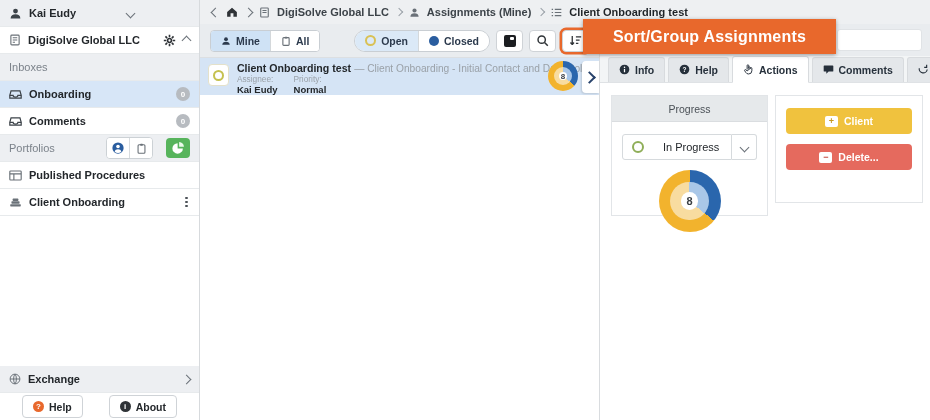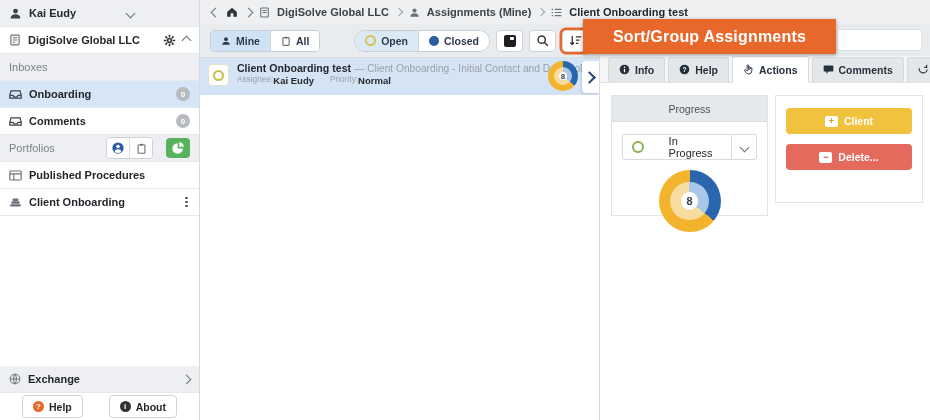--- a/index.html
+++ b/index.html
@@ -70,21 +70,21 @@
 
   .list-item{position:relative;height:37px;background:#d5e4f5;display:flex;align-items:flex-start;
              gap:8px;padding:4px 8px;box-sizing:border-box;cursor:pointer}
   .statusbox{width:20px;height:20px;background:#fff;border:1px solid #e4e1ca;border-radius:4px;
              display:flex;align-items:center;justify-content:center;margin-top:2px}
   .statusbox .ring2{width:11px;height:11px;border-radius:50%;border:2.4px solid #c5c14f;box-sizing:border-box}
   .item-title-row{white-space:nowrap;overflow:hidden}
   .title{font-weight:bold;font-size:10.6px;color:#23272b}
   .subtitle{color:#9aa1a8;font-size:10.2px}
   .meta{display:flex;gap:16px;margin-top:1px}
-  .meta-col{display:flex;flex-direction:row}
+  .meta-col{display:flex;flex-direction:column}
   .mlabel{color:#9aa1a8;font-size:8.3px;line-height:9px}
   .mval{color:#23272b;font-size:9.5px;font-weight:bold;line-height:11px}
 
   
   .donut{position:relative}
   .donut .ring-outer{position:absolute;inset:0;border-radius:50%}
   .donut .ring-inner{position:absolute;inset:19%;border-radius:50%}
   .donut .hole{position:absolute;inset:36%;background:#fff;border-radius:50%;display:flex;
                align-items:center;justify-content:center;font-weight:bold;color:#3a3f44}
   .donut.small{width:30px;height:30px;position:absolute;right:21px;top:3px}
@@ -110,21 +110,21 @@
        color:#26303b;font-size:10.5px;cursor:pointer;box-sizing:border-box}
   .tab.active{background:#fff;height:27px;margin-bottom:-1px;border-bottom:1px solid #fff}
   .rp-content{position:relative;height:338px;background:#fff}
   .card{position:absolute;top:12px;border:1px solid #e2e5e8;background:#fff;box-sizing:border-box}
   .card.progress{left:11px;width:157px;height:121px}
   .card.disposal{left:175px;width:148px;height:108px}
   .card-header{height:25px;background:#e6e9eb;border-bottom:1px solid #dadde0;display:flex;
                align-items:center;justify-content:center;color:#4a5056;font-size:10.5px}
   .dd{display:flex;margin:12px 10px 0}
   .dd-main{flex:1;height:26px;border:1px solid #d6dadd;border-radius:3px 0 0 3px;background:#fff;
-           display:flex;align-items:center;gap:25px;padding:9px 9px;box-sizing:border-box;cursor:pointer}
+           display:flex;align-items:center;gap:19px;padding:9px 9px;box-sizing:border-box;cursor:pointer}
   .dd-main .ring3{width:12px;height:12px;border-radius:50%;border:2.6px solid #8fae58;box-sizing:border-box}
   .dd-chev{width:25px;height:26px;border:1px solid #d6dadd;border-left:none;border-radius:0 3px 3px 0;
            background:#fff;display:flex;align-items:center;justify-content:center;cursor:pointer;box-sizing:border-box}
   .disposal-body{padding:12px 10px;display:flex;flex-direction:column;gap:10px}
   .act-btn{height:26px;border-radius:4px;display:flex;align-items:center;justify-content:center;gap:6px;
            color:#fff;font-weight:bold;font-size:10.5px;cursor:pointer}
   .act-btn.archive{background:#f0c23e}
   .act-btn.delete{background:#e56a5e}
   .mini-box{width:13px;height:11px;background:#fff;border-radius:2px;display:flex;align-items:center;
             justify-content:center;font-size:9px;font-weight:bold;line-height:1}

